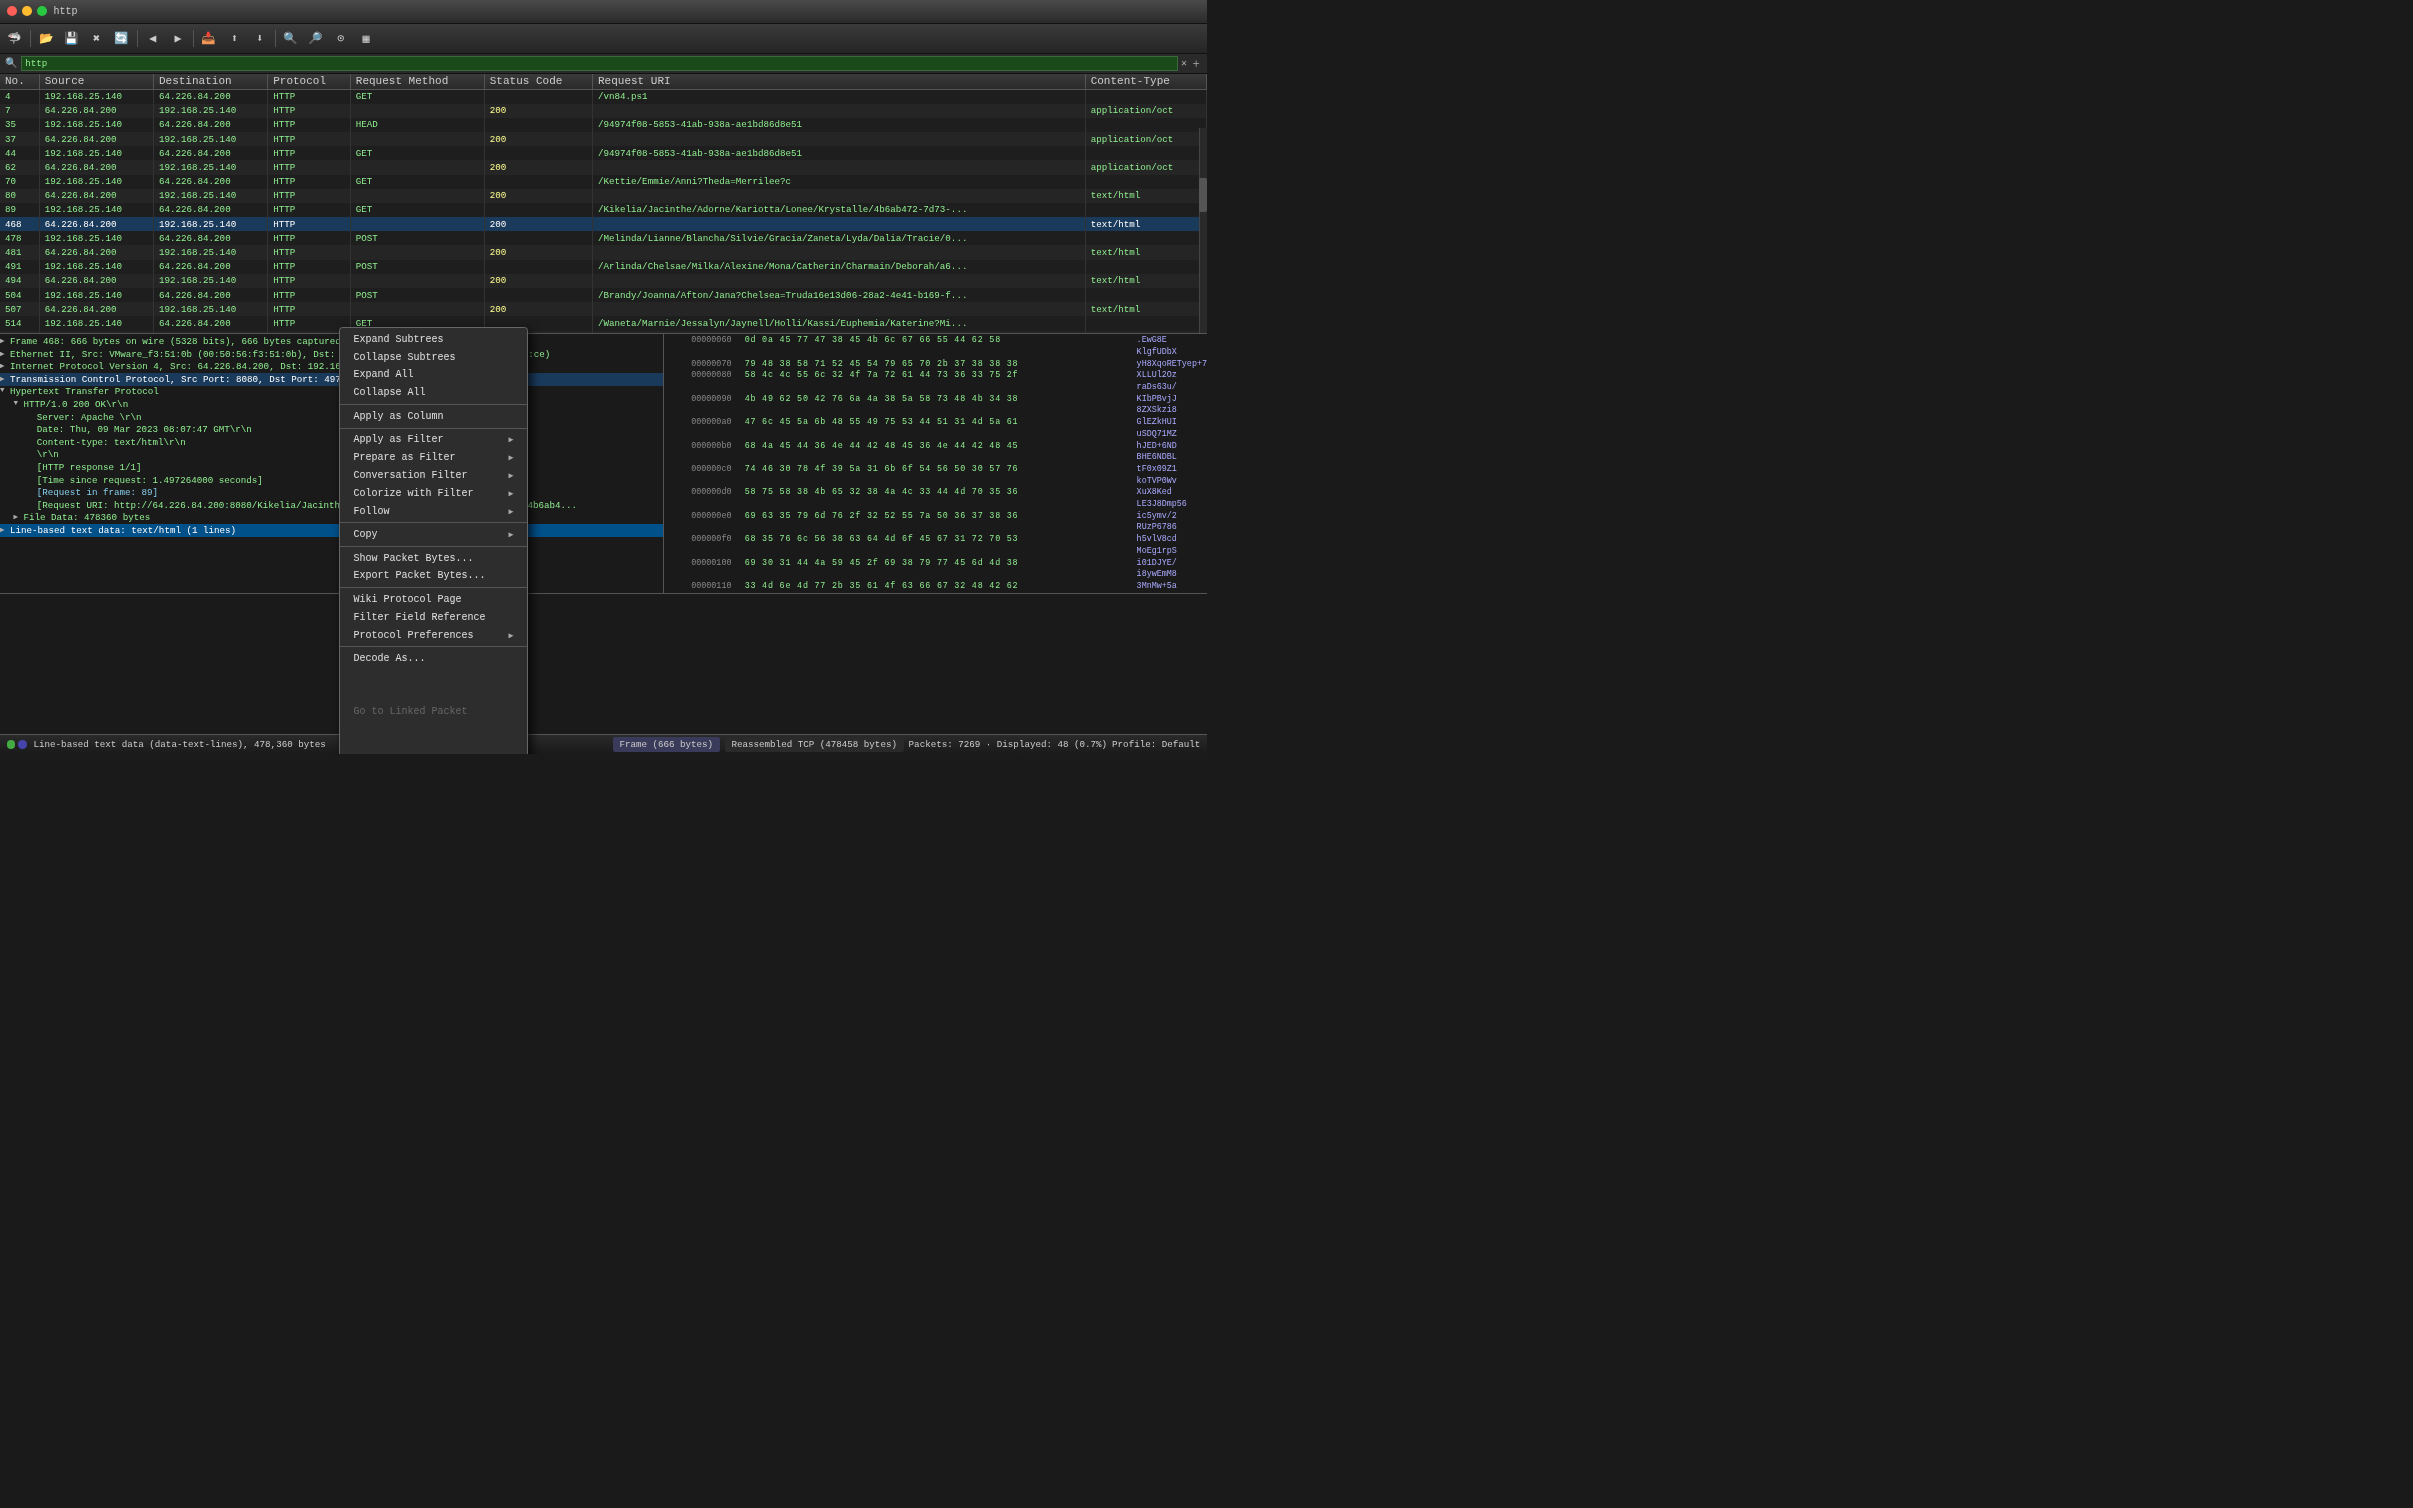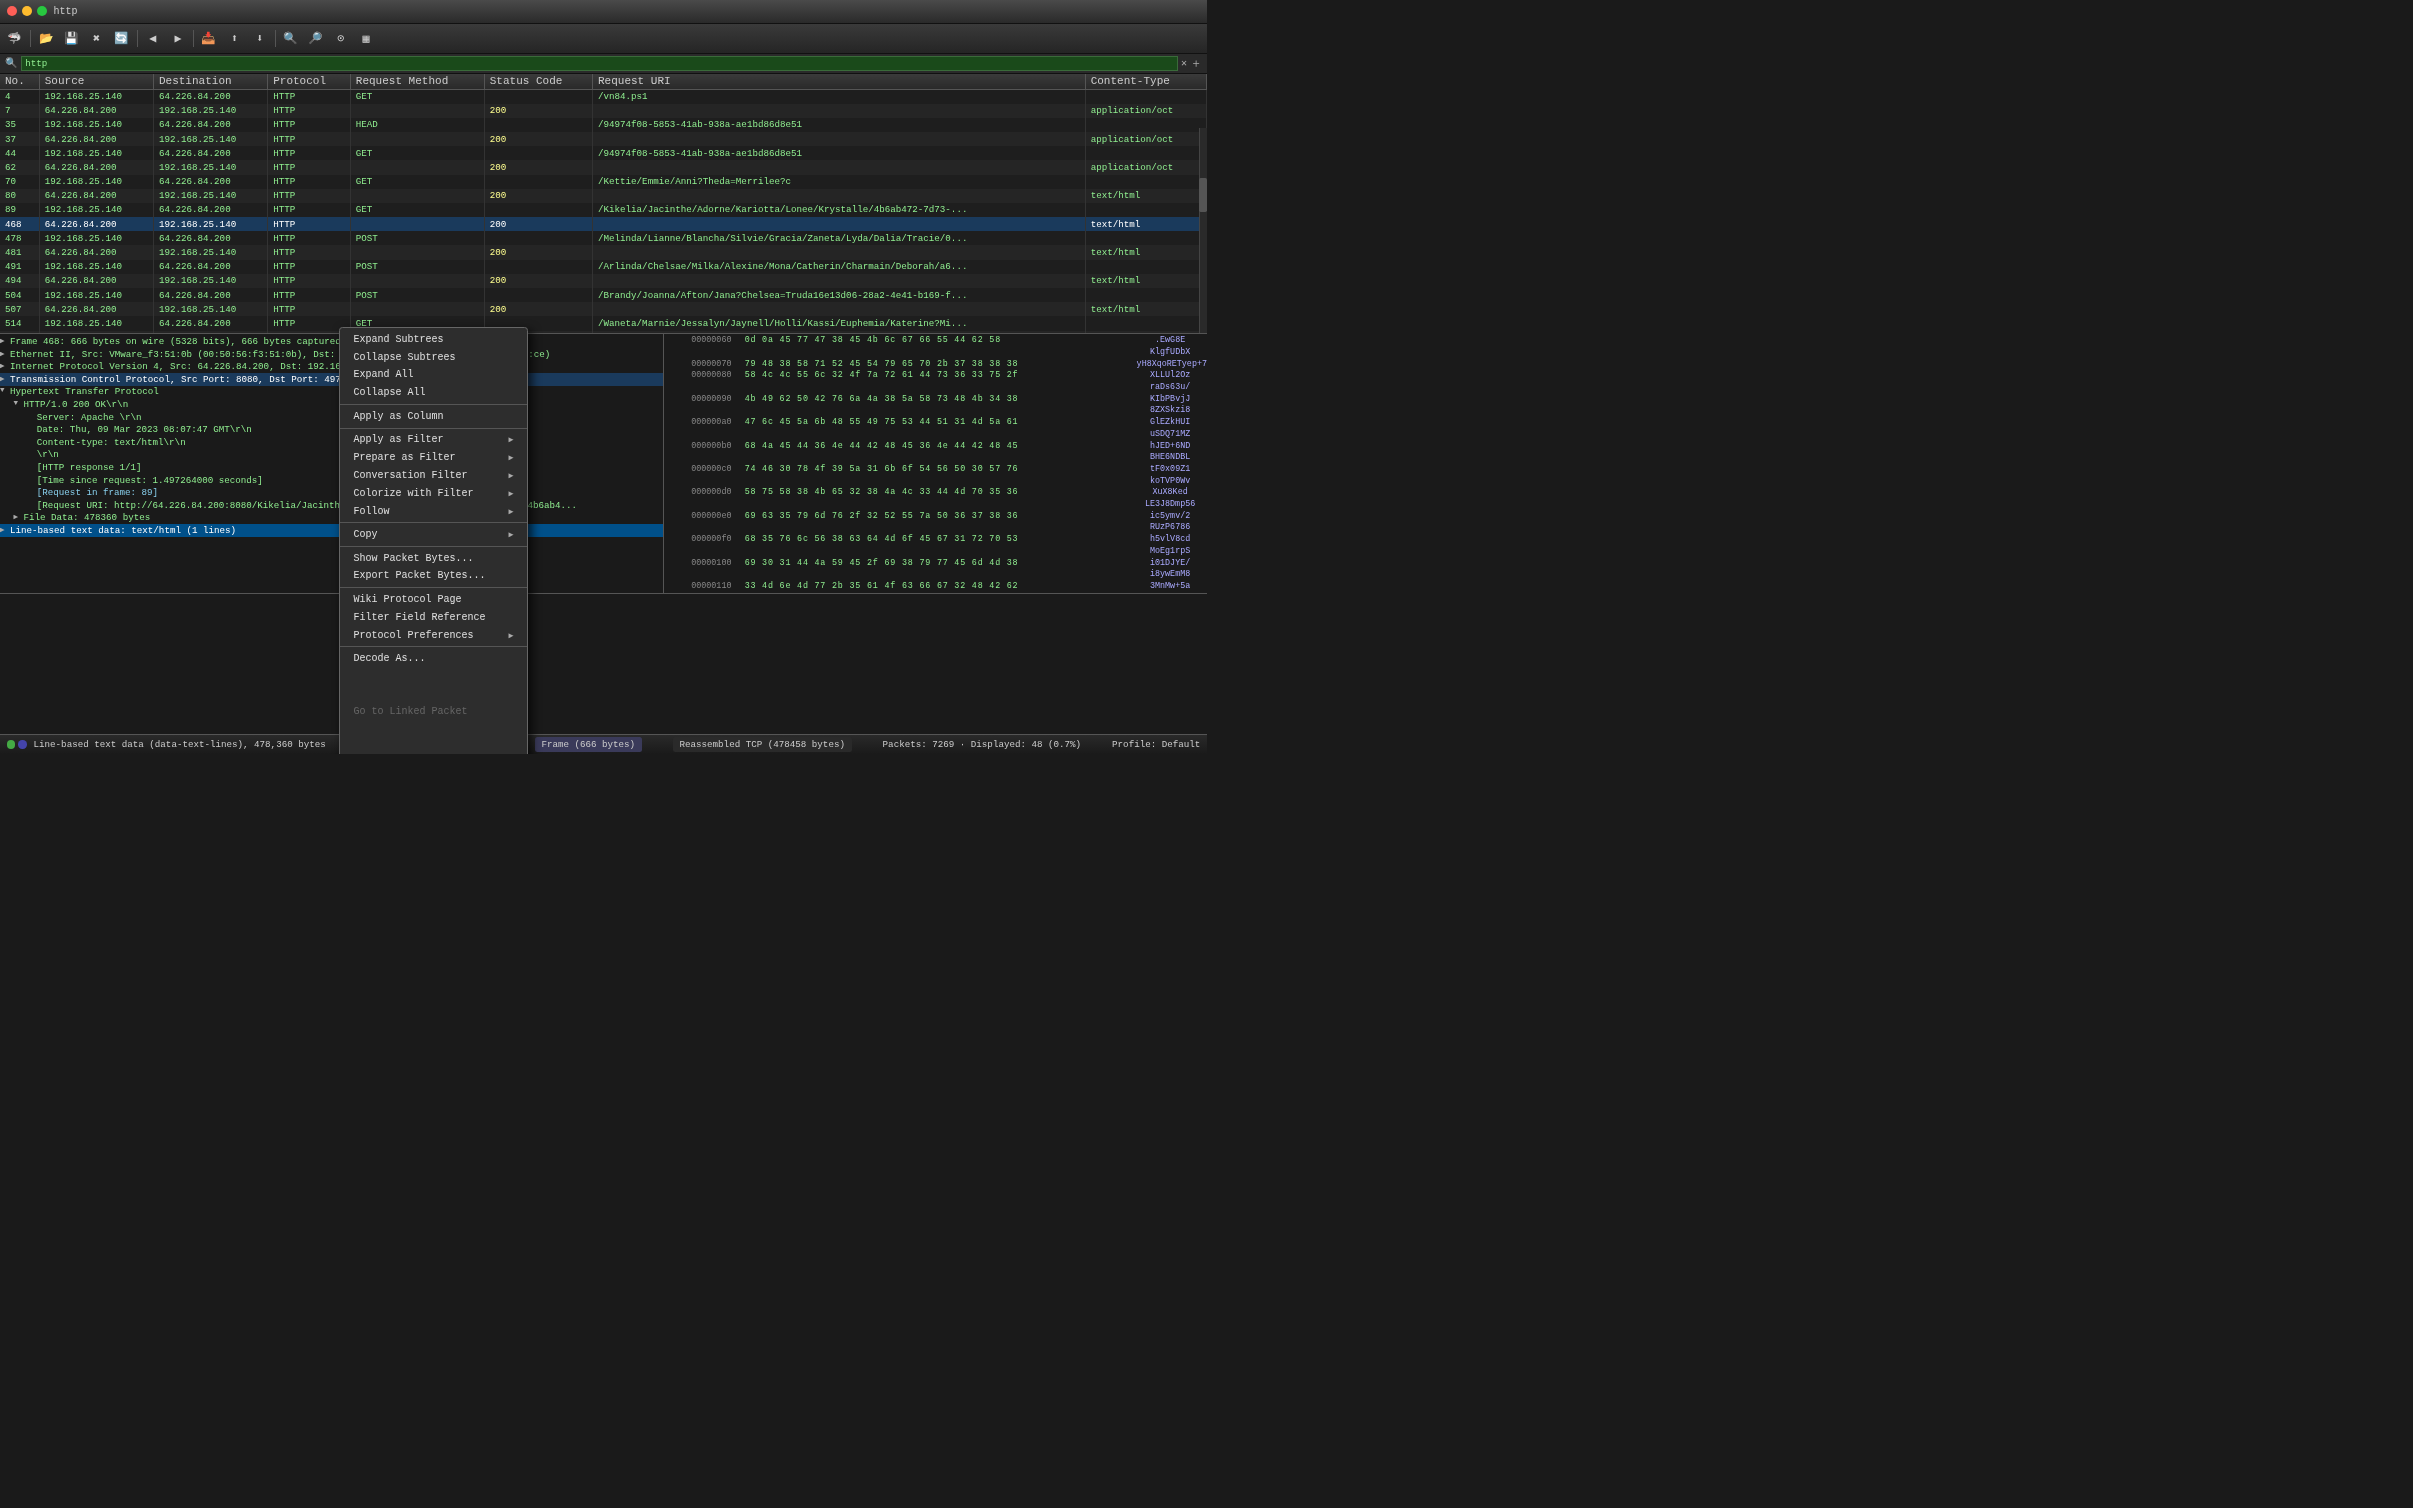--- a/index.html
+++ b/index.html
@@ -211,21 +211,21 @@
     .menu-sep {
       height: 0.8px;
       background: #555;
       margin: 2.5px 0;
     }
     .menu-arrow { color: #aaa; font-size: 8.4px; }
 
     .hex-row { display: flex; gap: 3.4px; font-size: 8.4px; line-height: 11.7px; }
     .hex-offset { color: #888; width: 50px; flex-shrink: 0; }
     .hex-bytes { color: #90ee90; flex: 1; letter-spacing: 0.8px; }
-    .hex-ascii { color: #aaaaff; width: 67px; text-align: center; }
+    .hex-ascii { color: #aaaaff; width: 67px; }
 
     .scroll-indicator {
       position: absolute;
       right: 0;
       top: 54px;
       width: 8.4px;
       height: 260px;
       background: #2a2a2a;
       border-left: 0.8px solid #444;
     }
@@ -716,21 +716,21 @@
         <span>Show Linked Packet in New Window</span>
       </div>
     </div>
 
   <div class="statusbar">
     <div class="status-dots">
       <div class="status-dot" style="background:#4a4;"></div>
       <div class="status-dot" style="background:#44a;"></div>
     </div>
     <span>Line-based text data (data-text-lines), 478,360 bytes</span>
-    <div style="margin-left:auto;display:flex;gap:31px;align-items:center;">
+    <div style="margin-left:auto;display:flex;gap:5px;align-items:center;">
       <span style="background:#3a3a5a;padding:1.7px 6.7px;border-radius:2.5px;cursor:pointer;">Frame (666 bytes)</span>
       <span style="background:#2a2a2a;padding:1.7px 6.7px;border-radius:2.5px;cursor:pointer;">Reassembled TCP (478458 bytes)</span>
       <span>Packets: 7269 · Displayed: 48 (0.7%)</span>
       <span>Profile: Default</span>
     </div>
   </div>
 </div>
 
 
 </body></html>

